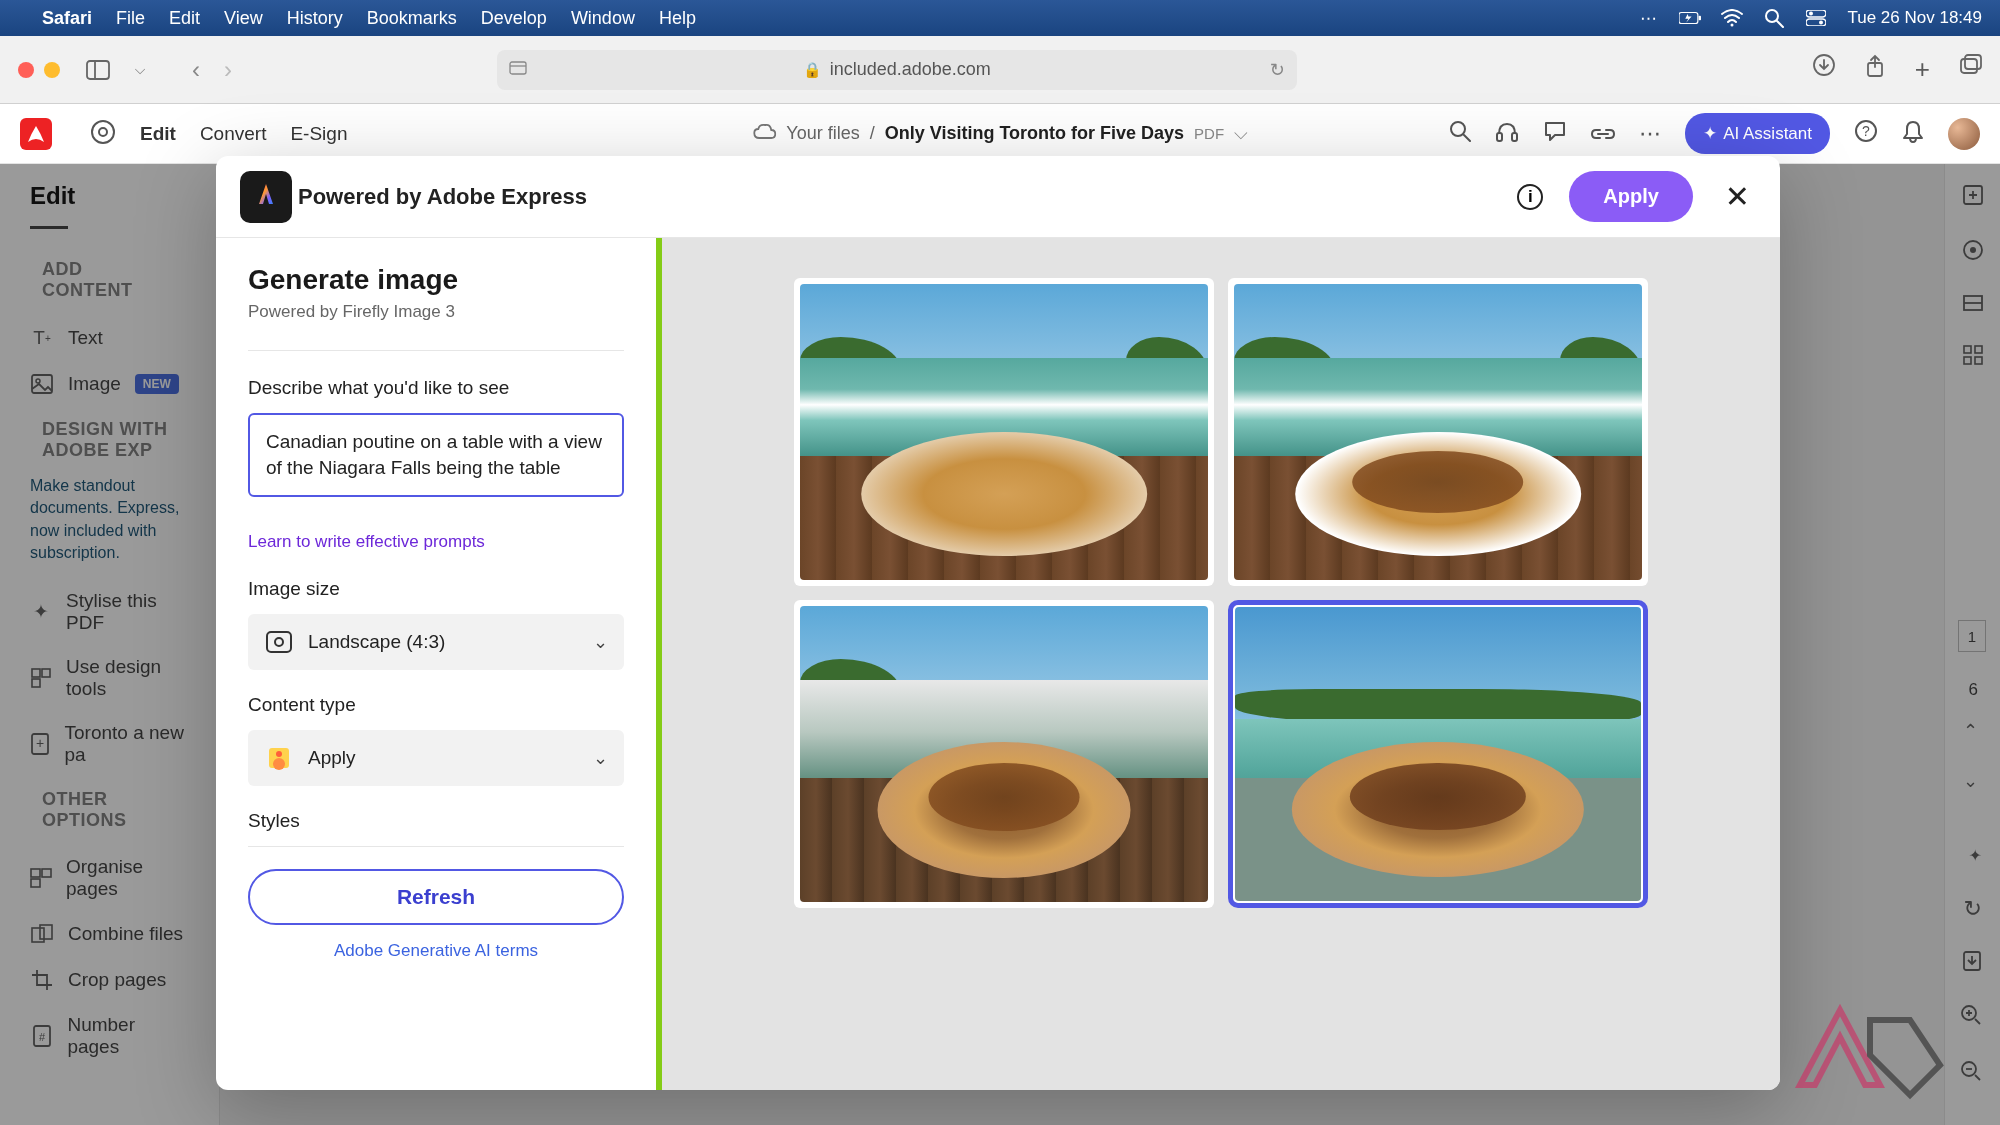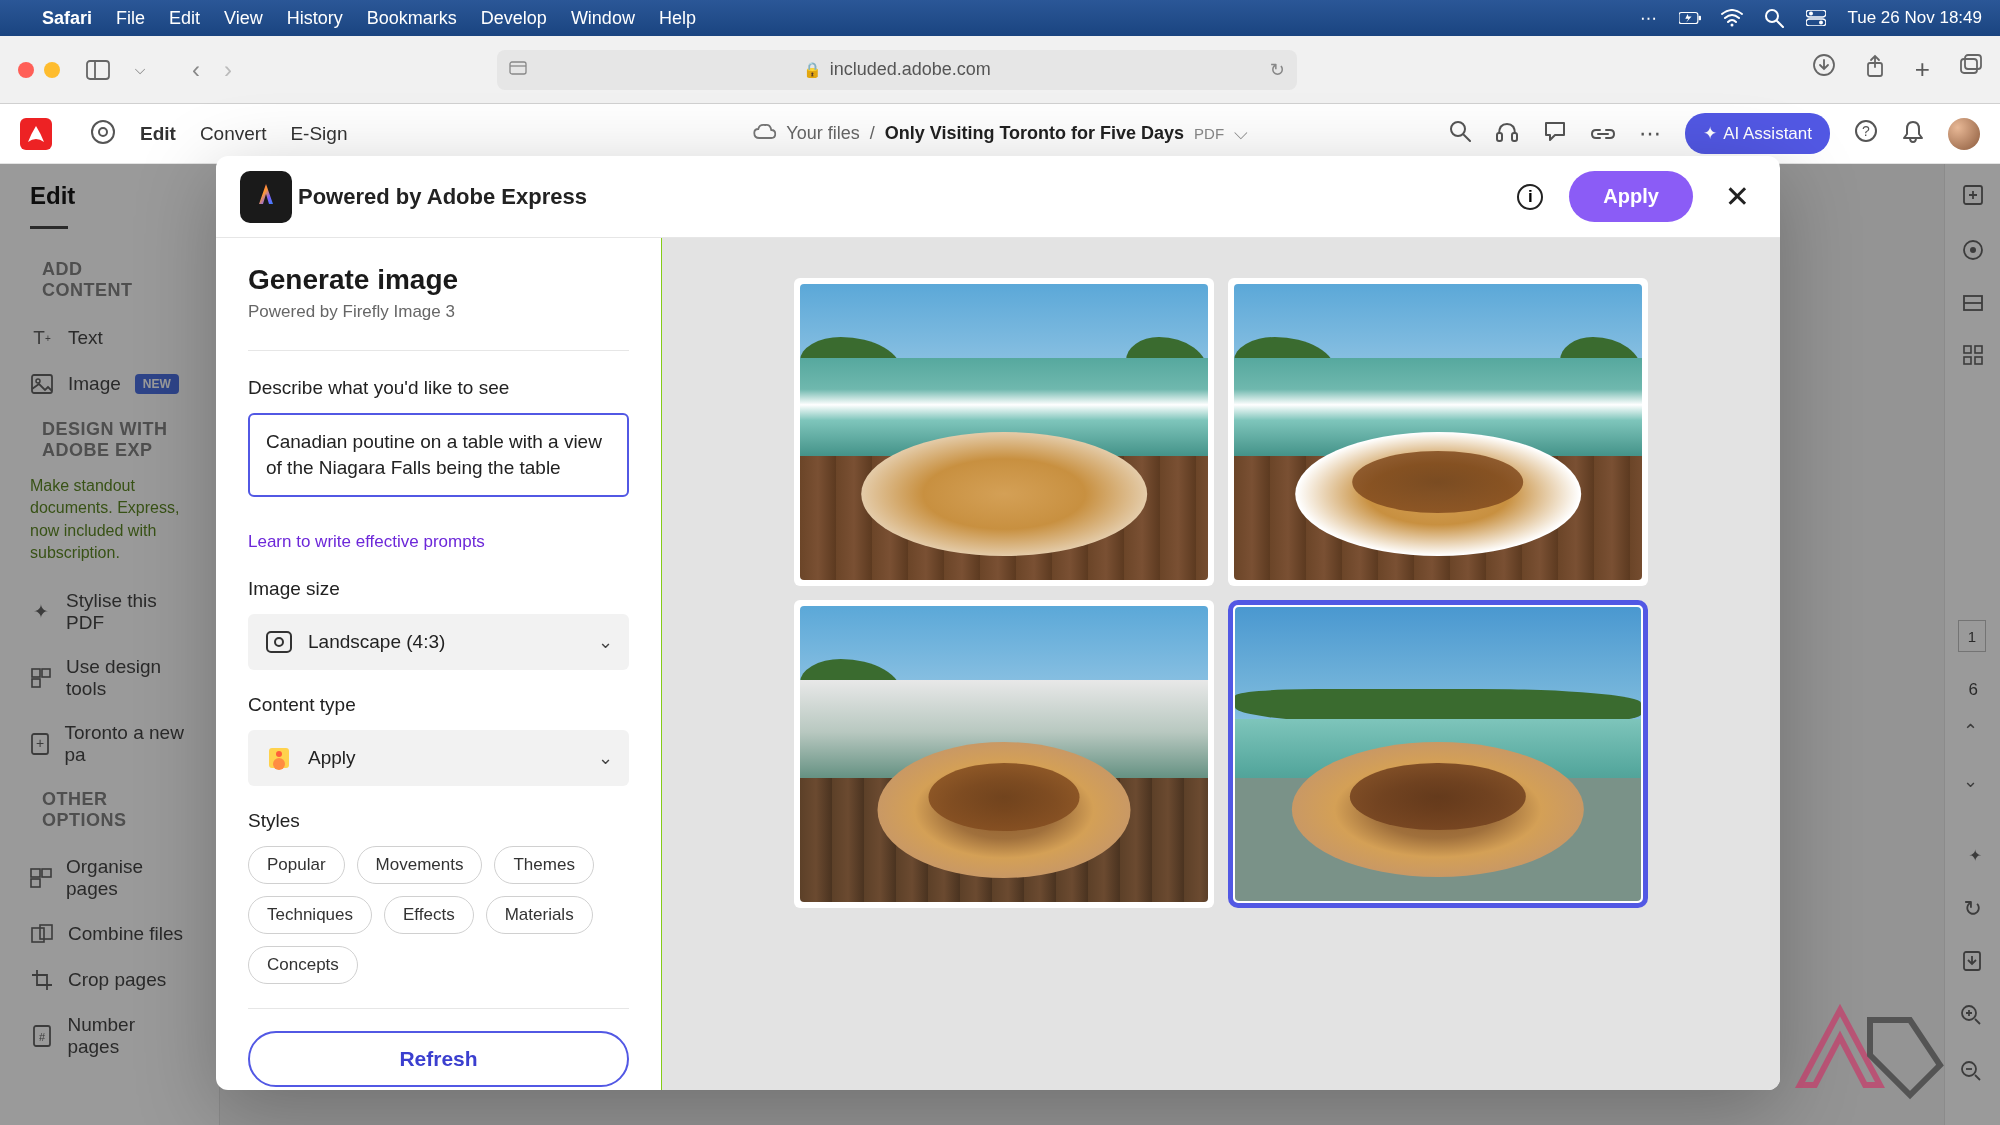--- a/index.html
+++ b/index.html
@@ -40,42 +40,42 @@
 .avatar-img { width: 32px; height: 32px; border-radius: 50%; background: radial-gradient(circle at 30% 30%, #e8b896, #8b5a3c); }
 
 
 .left-sidebar { position: absolute; left: 0; top: 164px; width: 220px; bottom: 0; background: #fff; border-right: 1px solid #e4e4e4; padding: 18px 0; }
 .left-sidebar .section-title-big { font-size: 24px; font-weight: 700; padding: 0 30px 16px; }
 .left-sidebar .under { width: 38px; height: 3px; background: #333; margin-left: 30px; margin-bottom: 18px; }
 .left-sidebar .section-label { font-size: 18px; font-weight: 700; color: #777; letter-spacing: 0.5px; padding: 12px 42px 14px; }
 .left-sidebar .item { display: flex; align-items: center; gap: 14px; padding: 11px 30px; font-size: 19px; color: #333; }
 .left-sidebar .item .ico { width: 24px; height: 24px; display: inline-flex; align-items: center; justify-content: center; color: #555; }
 .left-sidebar .badge-new { background: #3b63e0; color: #fff; font-size: 12px; font-weight: 700; padding: 3px 8px; border-radius: 4px; }
-.left-sidebar .desc { font-size: 16px; color: #4d7c0f; padding: 0 30px 14px; line-height: 1.4; }
+.left-sidebar .desc { font-size: 16px; color: #0c4a6e; padding: 0 30px 14px; line-height: 1.4; }
 
 
 .overlay-dim { position: absolute; top: 164px; left: 0; right: 0; bottom: 0; background: rgba(30,30,30,0.45); }
 
 
 .right-rail { position: absolute; right: 0; top: 164px; width: 56px; bottom: 0; background: #fff; border-left: 1px solid #e4e4e4; display: flex; flex-direction: column; align-items: center; gap: 28px; padding-top: 20px; color: #555; font-size: 20px; }
 .page-indicator { position: absolute; right: 14px; top: 620px; width: 28px; height: 32px; border: 1px solid #bbb; background: #fff; display: flex; align-items: center; justify-content: center; font-size: 15px; color: #333; }
 
 
 .modal { position: absolute; left: 216px; top: 156px; width: 1564px; height: 934px; background: #fff; border-radius: 12px; box-shadow: 0 20px 80px rgba(0,0,0,0.25); display: flex; flex-direction: column; overflow: hidden; }
 .modal-header { height: 82px; border-bottom: 1px solid #e6e6e6; display: flex; align-items: center; padding: 0 24px; gap: 6px; }
 .express-logo { width: 52px; height: 52px; border-radius: 10px; background: #1a1a1a; display: flex; align-items: center; justify-content: center; }
 .express-logo svg { width: 34px; height: 34px; }
 .modal-header .title { font-size: 22px; font-weight: 700; color: #222; }
 .modal-header .hright { margin-left: auto; display: flex; align-items: center; gap: 26px; }
 .apply-btn { background: #8b5cf6; color: #fff; font-size: 20px; font-weight: 600; padding: 14px 34px; border-radius: 28px; border: none; cursor: pointer; }
 .close-x { font-size: 30px; color: #222; cursor: pointer; padding: 6px; }
 .info-ico { width: 26px; height: 26px; border: 2.5px solid #222; border-radius: 50%; display: flex; align-items: center; justify-content: center; font-size: 17px; font-weight: 700; }
 
 .modal-body { flex: 1; display: flex; overflow: hidden; }
-.form-panel { width: 446px; border-right: 1px solid #84cc16; padding: 26px 32px; overflow-y: auto; }
+.form-panel { width: 446px; border-right: 6px solid #84cc16; padding: 26px 32px; overflow-y: auto; }
 .form-panel h2 { font-size: 28px; font-weight: 800; color: #1a1a1a; margin-bottom: 6px; }
 .form-panel .sub { font-size: 17px; color: #666; margin-bottom: 28px; }
 .form-panel .fld-label { font-size: 19px; color: #222; margin-bottom: 14px; display: block; }
 .prompt-box { width: 100%; min-height: 84px; border: 2px solid #5258e4; border-radius: 6px; padding: 14px 16px; font-size: 19px; line-height: 1.35; color: #222; resize: none; font-family: inherit; }
 .link-txt { color: #6d28d9; font-size: 17px; display: inline-block; margin-top: 31px; margin-bottom: 26px; }
 .select-box { width: 100%; height: 56px; background: #f2f2f2; border-radius: 6px; display: flex; align-items: center; padding: 0 16px; gap: 14px; font-size: 19px; color: #222; margin-bottom: 24px; position: relative; }
 .select-box .chev { margin-left: auto; font-size: 18px; color: #444; }
 .select-box .sico { width: 30px; height: 30px; display: flex; align-items: center; justify-content: center; }
 .style-chips { display: flex; flex-wrap: wrap; gap: 12px; margin-bottom: 24px; }
 .chip { border: 1px solid #d0d0d0; border-radius: 20px; padding: 8px 18px; font-size: 17px; color: #333; background: #fff; }
@@ -447,29 +447,20 @@
               <rect x="2" y="2" width="20" height="20" rx="3" fill="#ffd24d"></rect>
               <circle cx="12" cy="18" r="6" fill="#ff8c42"></circle>
               <circle cx="12" cy="8" r="3" fill="#ff5e3a"></circle>
             </svg>
         </span>
         <span>Apply</span>
         <span class="chev">⌄</span>
       </div>
 
       <label class="fld-label">Styles</label>
-      <div class="style-chips">
-        <span class="chip">Popular</span>
-        <span class="chip">Movements</span>
-        <span class="chip">Themes</span>
-        <span class="chip">Techniques</span>
-        <span class="chip">Effects</span>
-        <span class="chip">Materials</span>
-        <span class="chip">Concepts</span>
-      </div>
       <hr style="border:none;border-top:1px solid #e6e6e6;margin-bottom:22px;">
 
       <button class="refresh-btn">Refresh</button>
       <a class="terms-link">Adobe Generative AI terms</a>
     </div>
 
     <div class="results-panel">
       <div class="results-grid">
         <div class="result-card">
           <div class="result-img">

